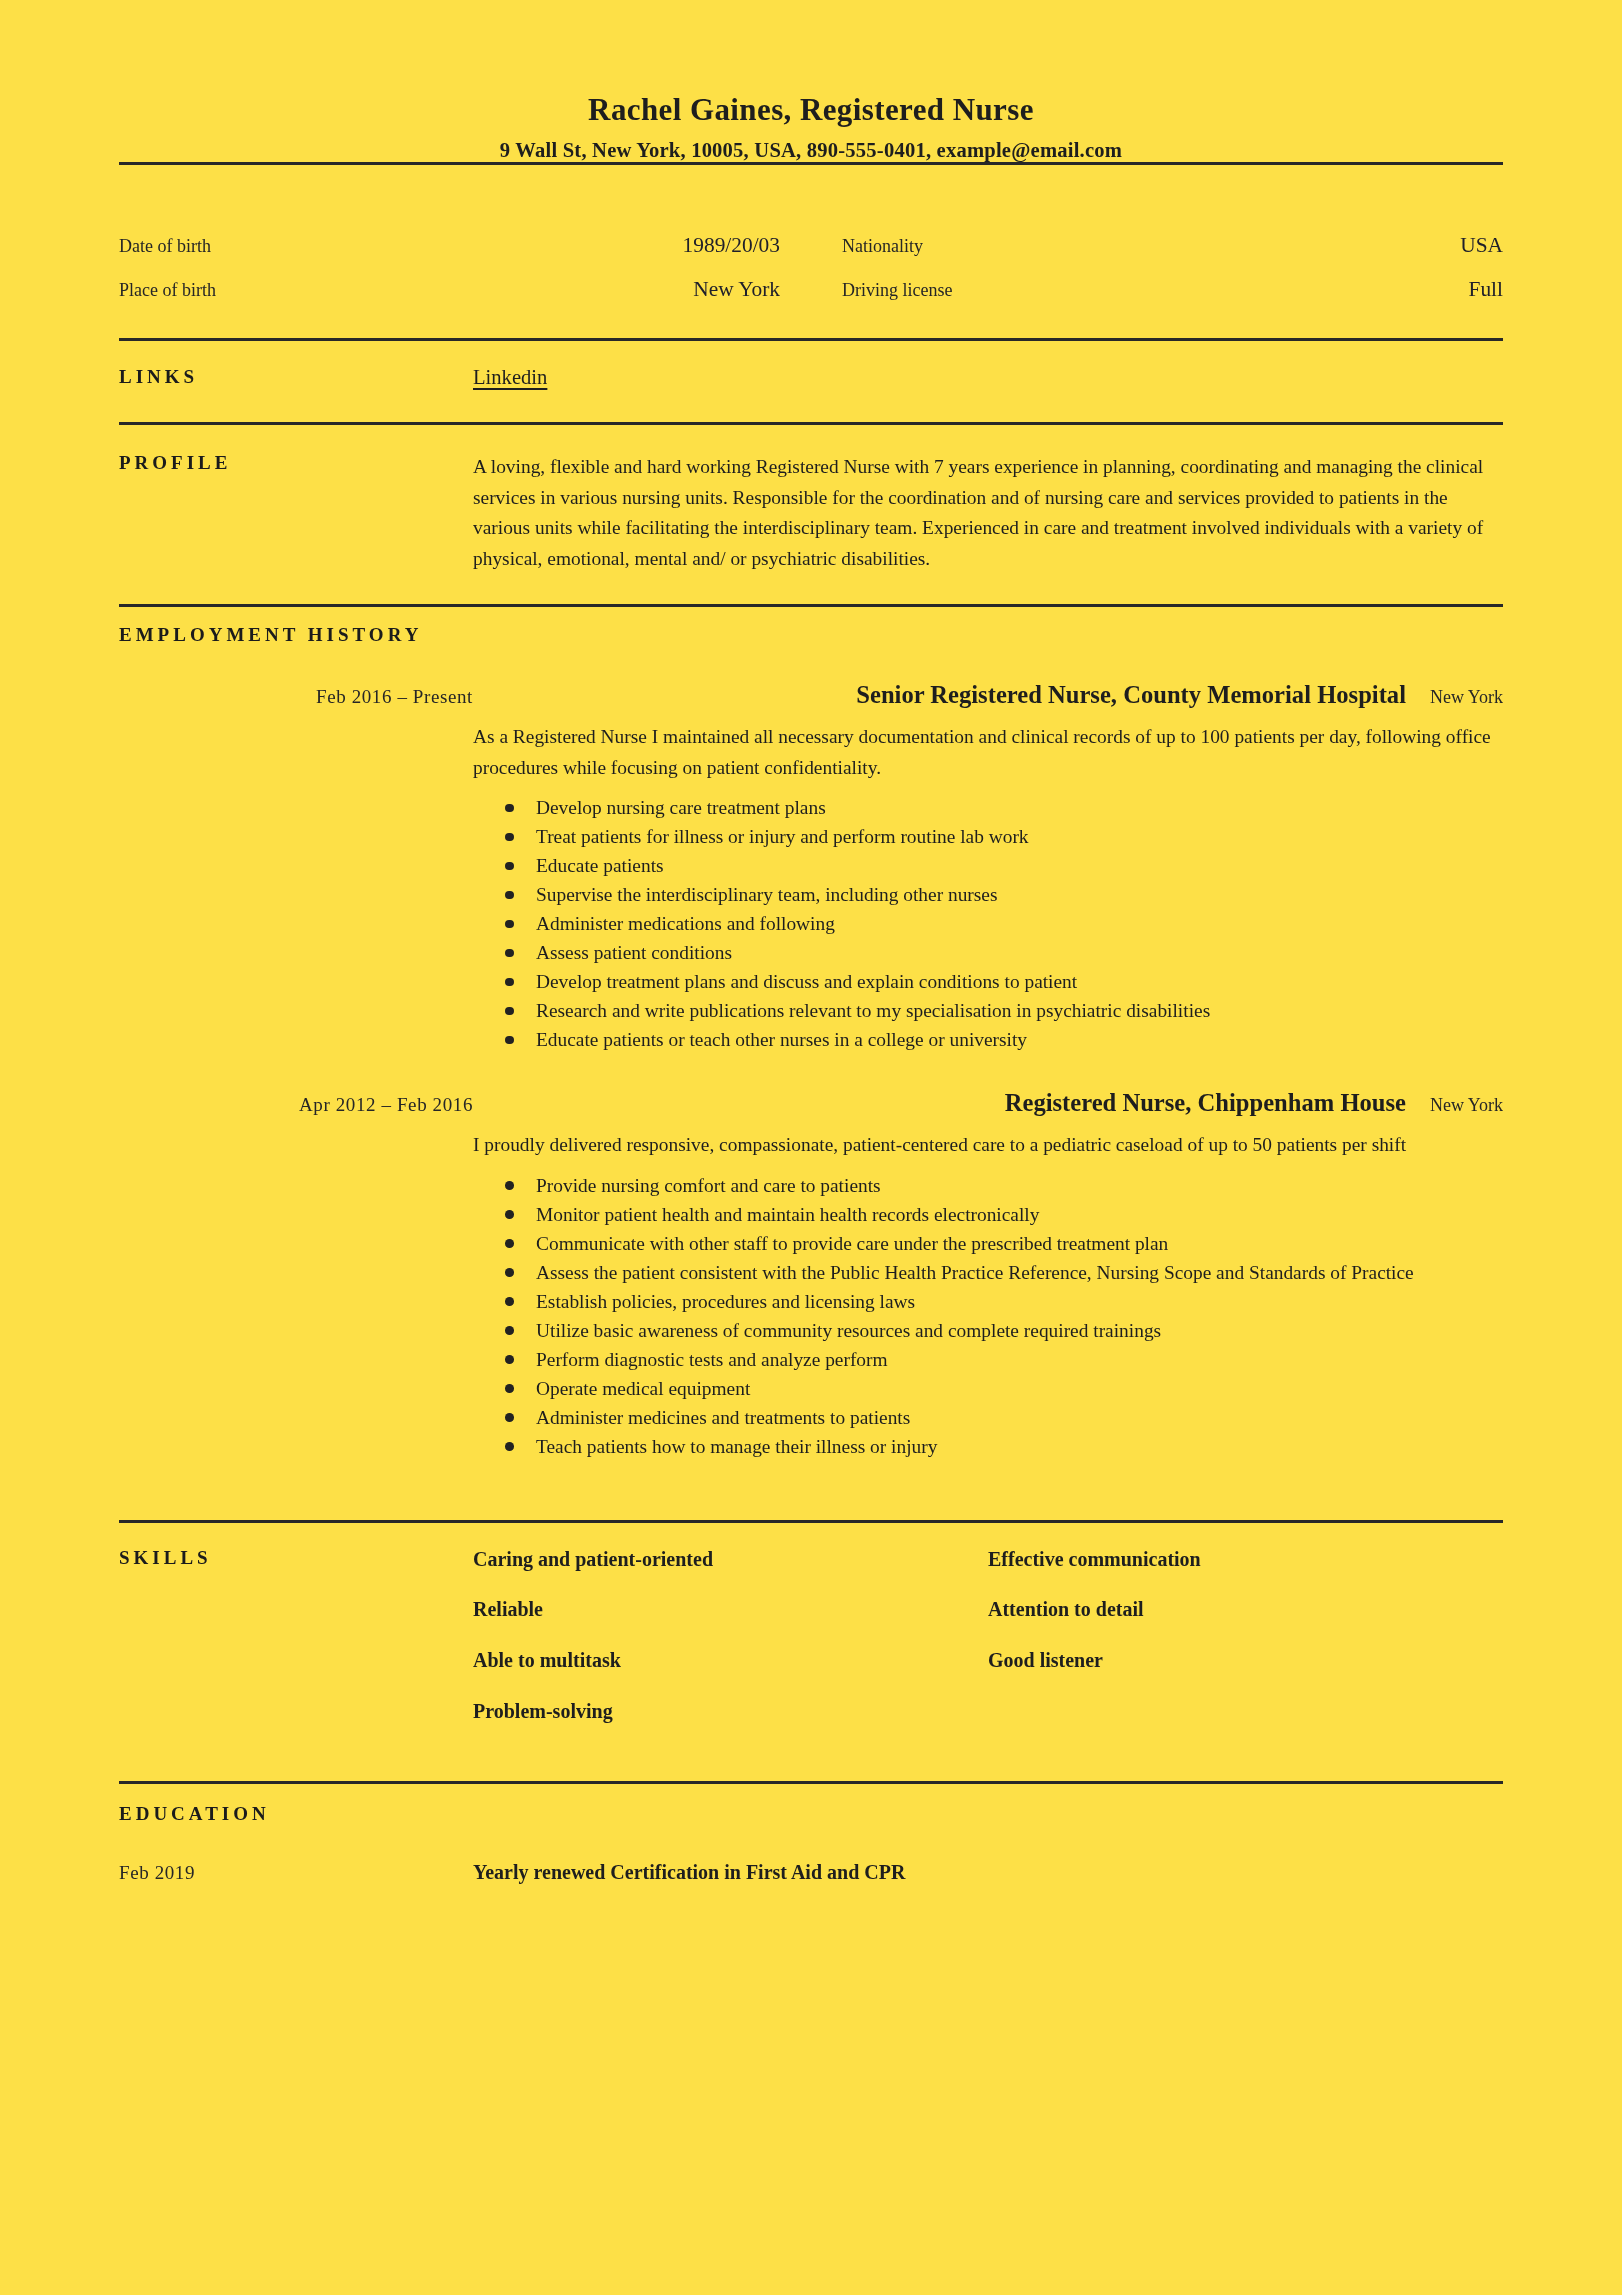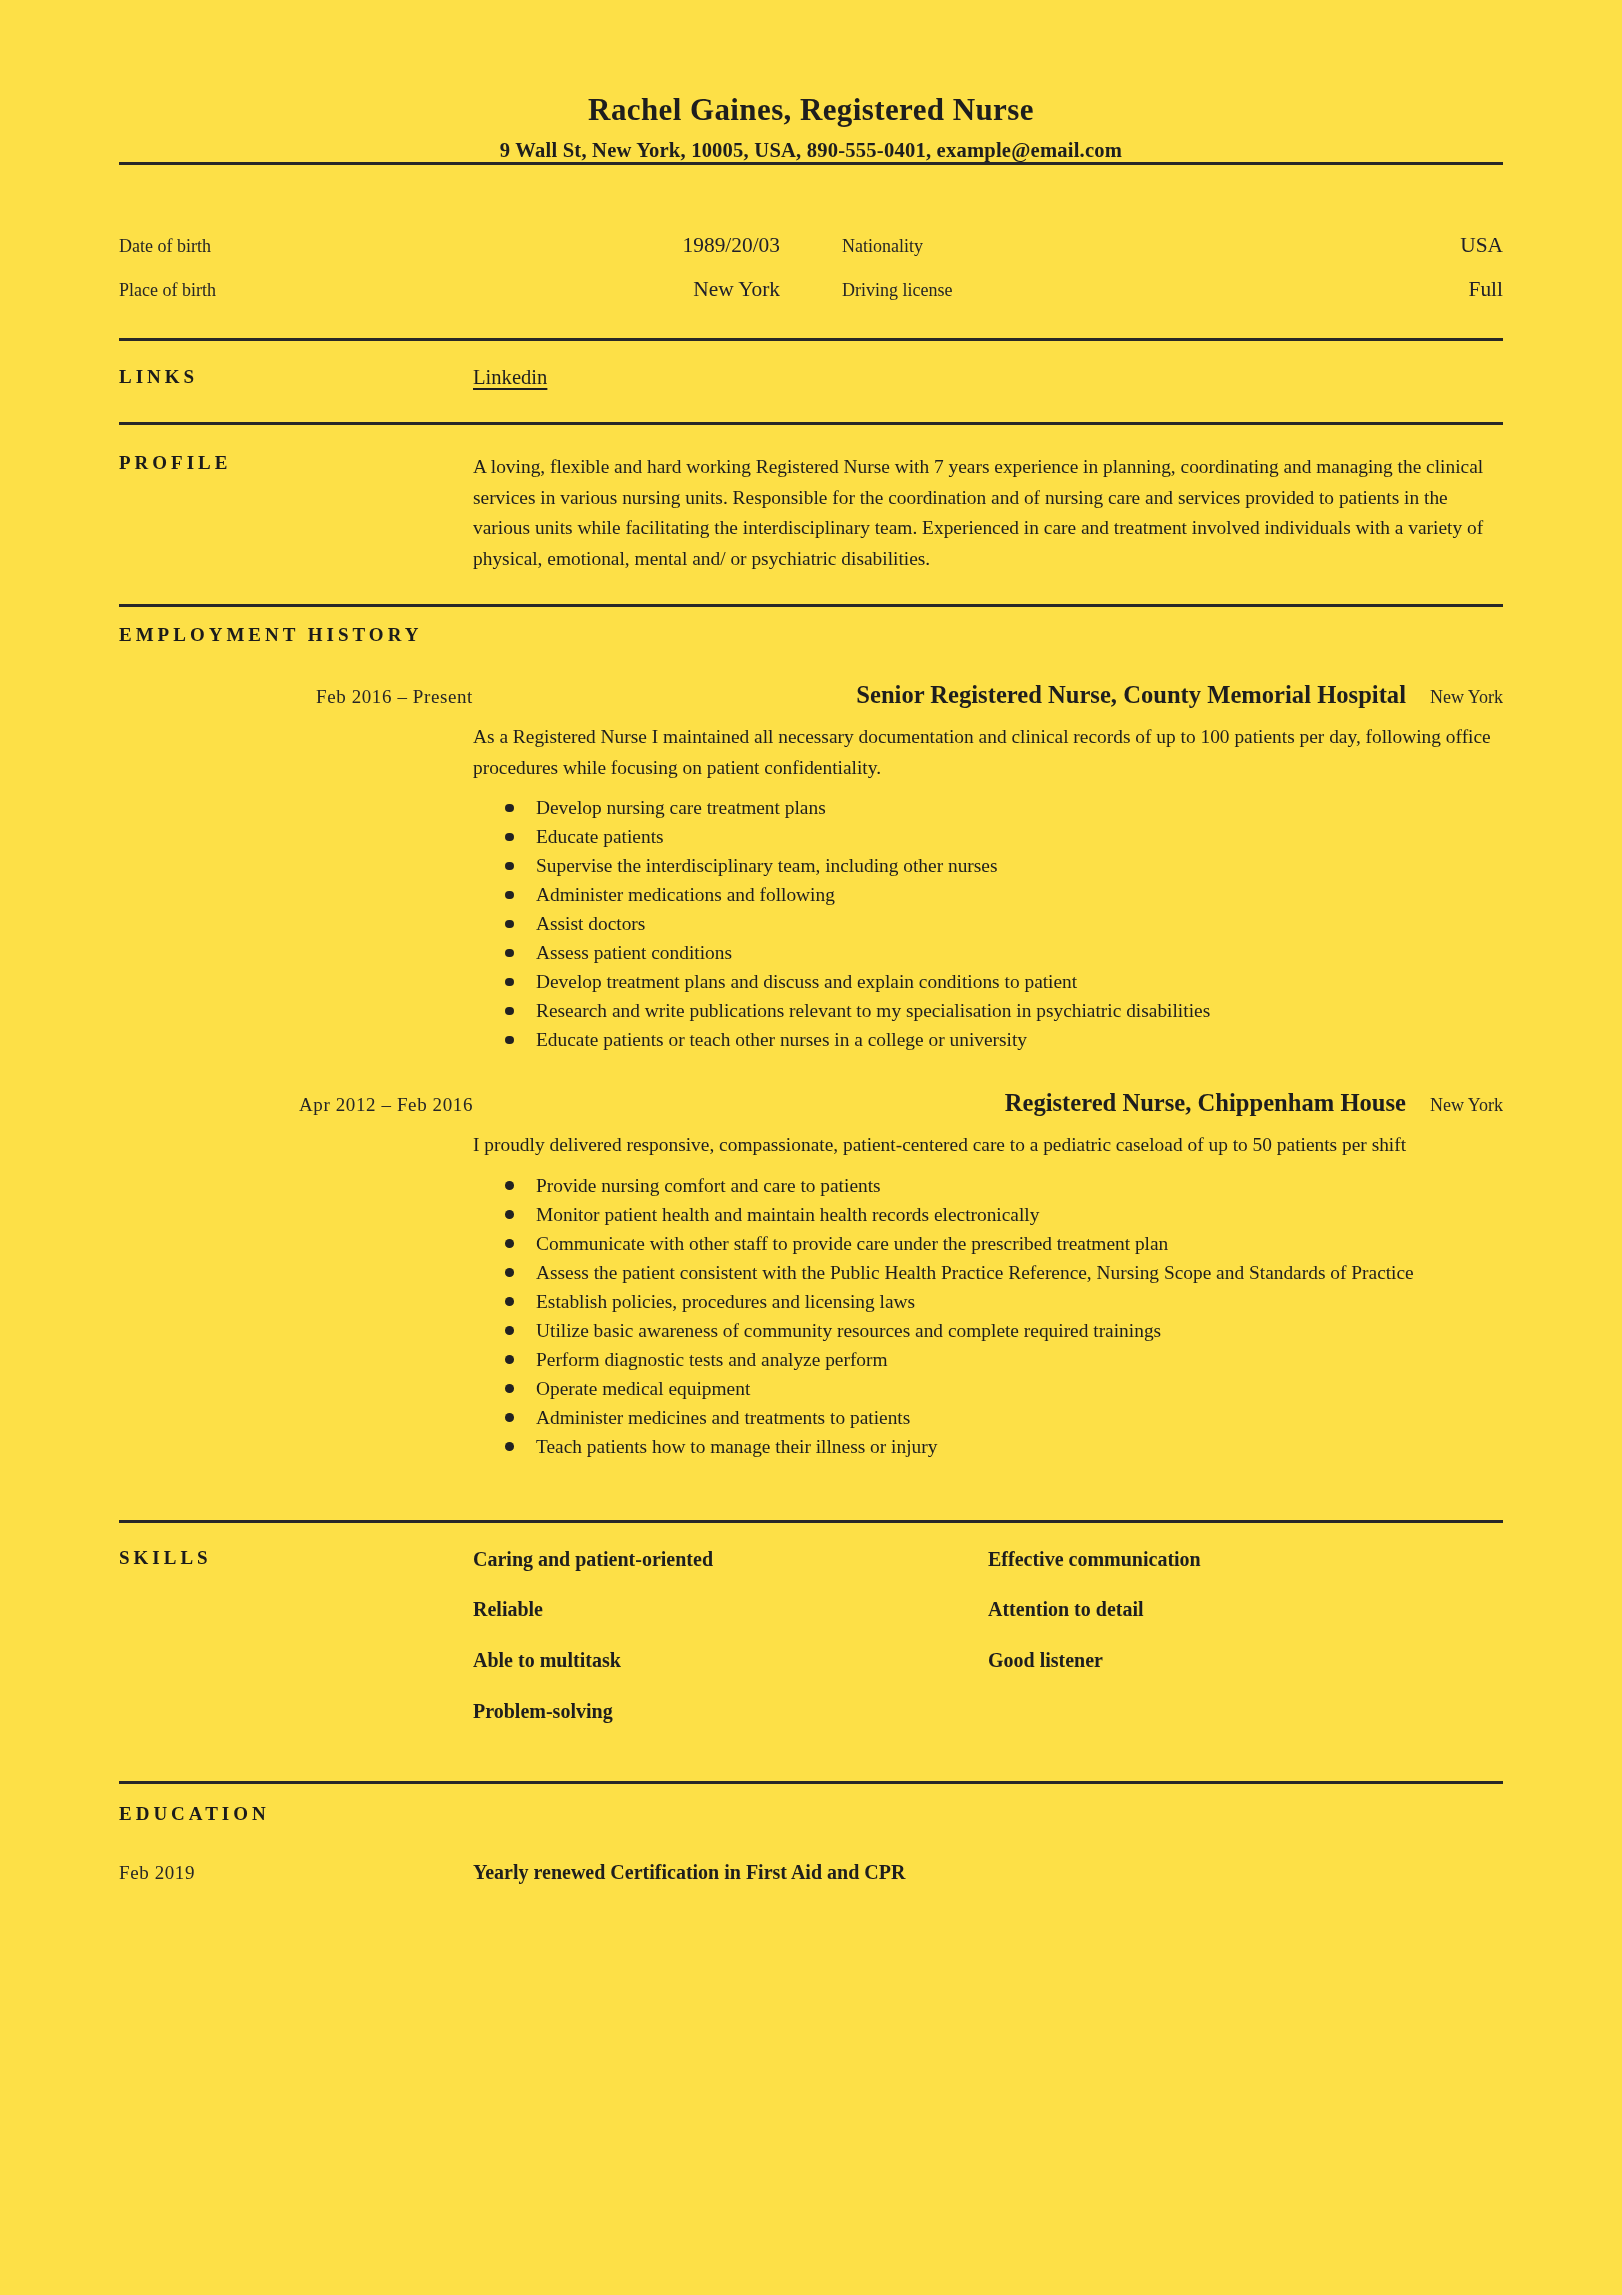--- a/index.html
+++ b/index.html
@@ -191,28 +191,28 @@
           <span class="job-dates">Feb 2016 – Present</span>
           <span class="job-title">Senior Registered Nurse, County Memorial Hospital</span>
           <span class="job-location">New York</span>
         </div>
         <div class="job-body">
           <p class="job-summary">As a Registered Nurse I maintained all necessary documentation and clinical records of up to 100 patients per day, following office procedures while focusing on patient confidentiality.</p>
           <ul class="bullets">
 
               <li>Develop nursing care treatment plans</li>
 
+              <li>Treat patients for illness or injury and perform routine lab work</li>
 
               <li>Educate patients</li>
 
               <li>Supervise the interdisciplinary team, including other nurses</li>
 
               <li>Administer medications and following</li>
 
-              <li>Assist doctors</li>
 
               <li>Assess patient conditions</li>
 
               <li>Develop treatment plans and discuss and explain conditions to patient</li>
 
               <li>Research and write publications relevant to my specialisation in psychiatric disabilities</li>
 
               <li>Educate patients or teach other nurses in a college or university</li>
             </ul>
         </div>

